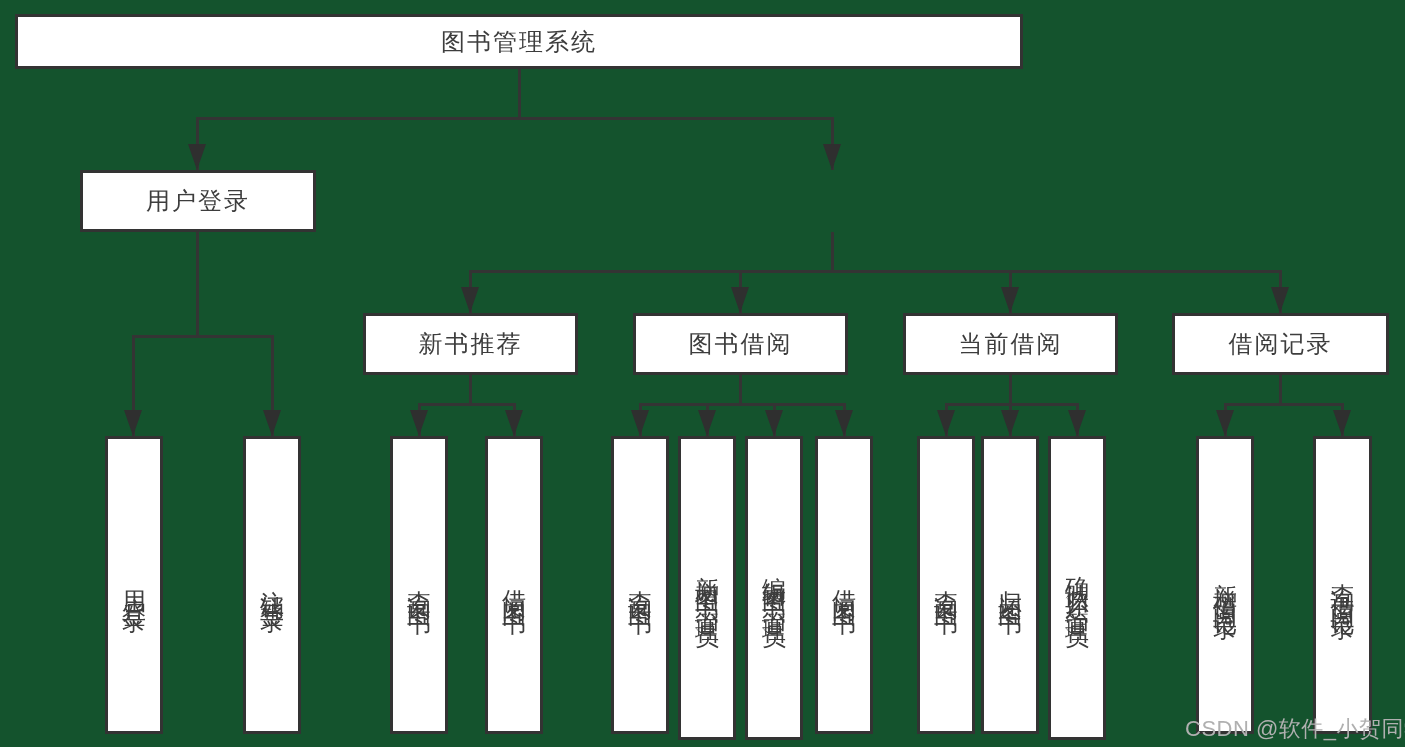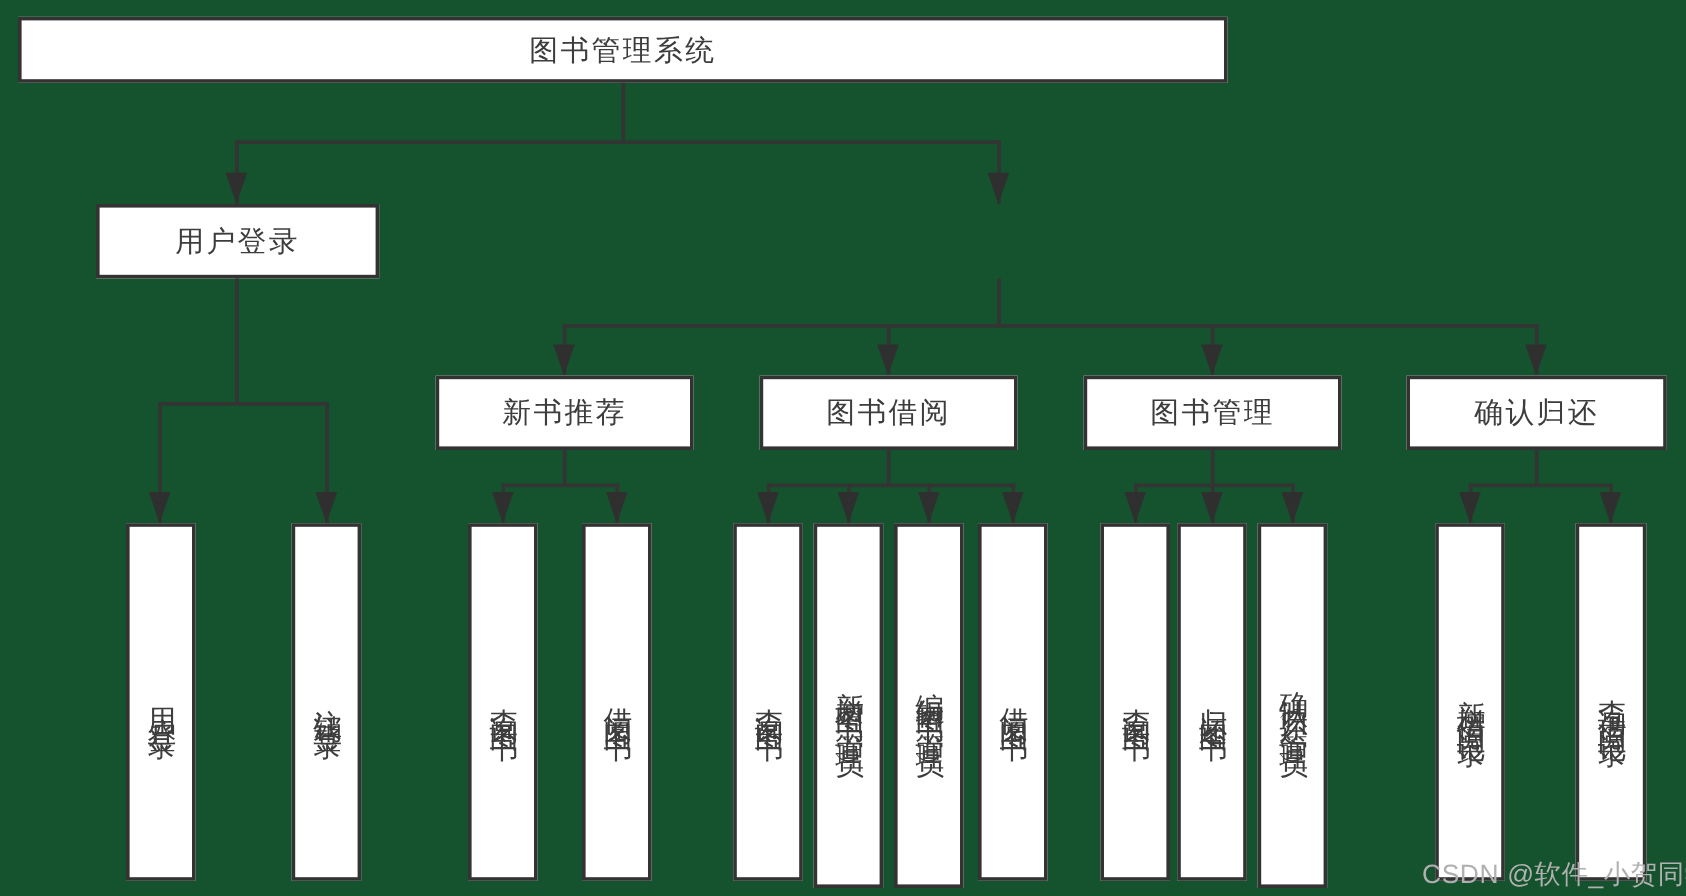--- a/index.html
+++ b/index.html
@@ -92,24 +92,24 @@
   <div class="ah" style="left:1001px;top:287px"></div>
   <div class="ah" style="left:1271px;top:287px"></div>
 
   <div class="box" style="left:363px;top:313px;width:215px;height:62px">
     <span class="hlabel">新书推荐</span>
   </div>
   <div class="box" style="left:633px;top:313px;width:215px;height:62px">
     <span class="hlabel">图书借阅</span>
   </div>
   <div class="box" style="left:903px;top:313px;width:215px;height:62px">
-    <span class="hlabel">图书管理</span>
+    <span class="hlabel">当前借阅</span>
   </div>
   <div class="box" style="left:1172px;top:313px;width:217px;height:62px">
-    <span class="hlabel">确认归还</span>
+    <span class="hlabel">借阅记录</span>
   </div>
 
   <div class="vl" style="left:469px;top:375px;height:29px"></div>
   <div class="hl" style="left:418px;top:403px;width:98px"></div>
   <div class="vl" style="left:418px;top:403px;height:33px"></div>
   <div class="vl" style="left:513px;top:403px;height:33px"></div>
   <div class="ah" style="left:410px;top:410px"></div>
   <div class="ah" style="left:505px;top:410px"></div>
 
   <div class="vl" style="left:739px;top:375px;height:29px"></div>

